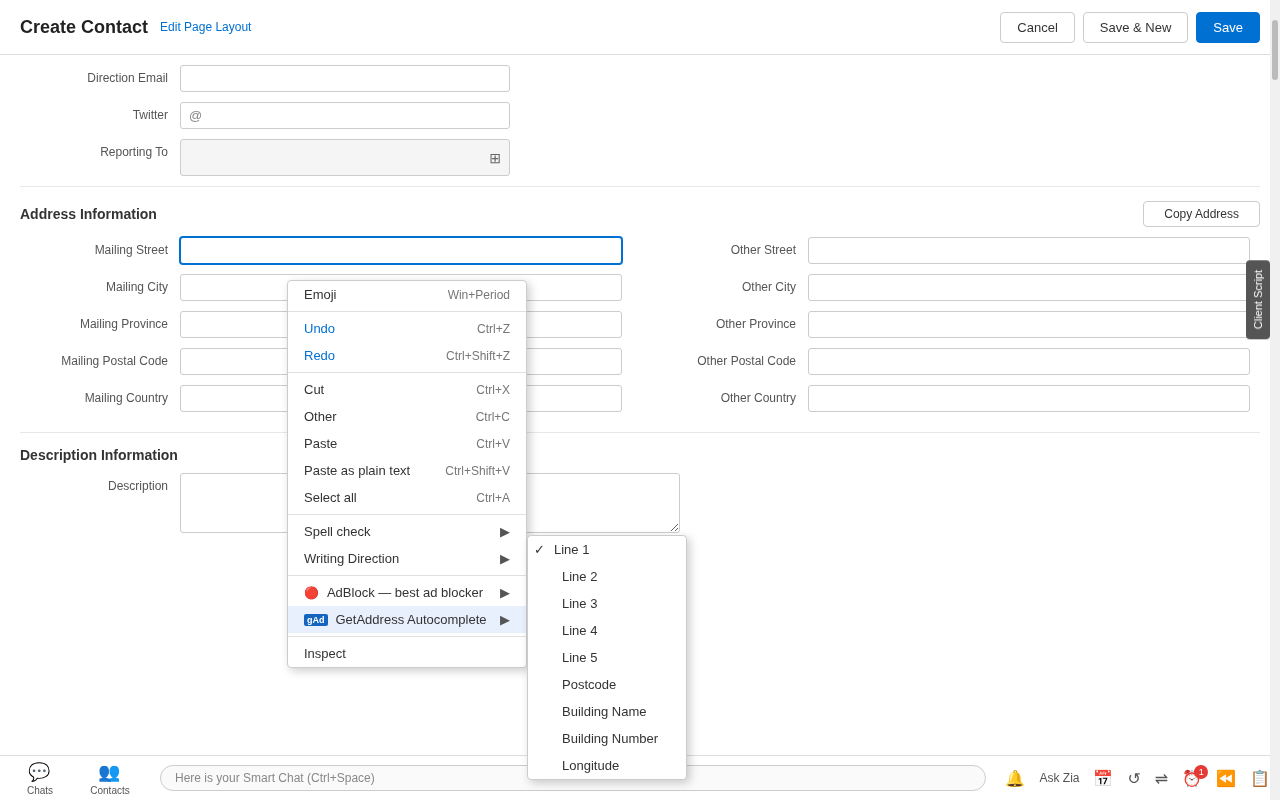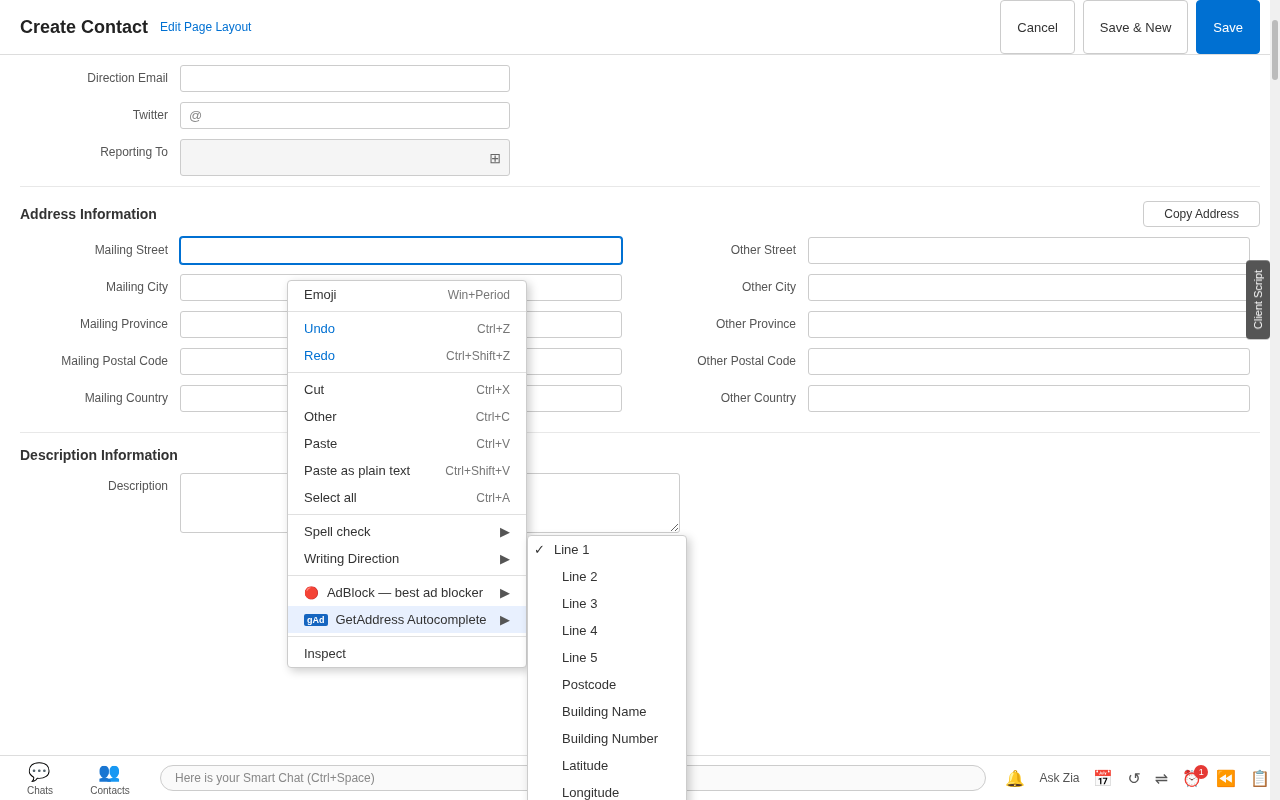--- a/index.html
+++ b/index.html
@@ -4,20 +4,21 @@
   <style>
     * { box-sizing: border-box; margin: 0; padding: 0; }
     body { font-family: -apple-system, BlinkMacSystemFont, 'Segoe UI', Arial, sans-serif; font-size: 13px; background: #f3f3f3; color: #333; height: 800px; overflow: hidden; }
 
     .top-bar {
       background: #fff;
       border-bottom: 1px solid #ddd;
       padding: 0 20px;
       height: 55px;
       display: flex;
+      align-items: center;
       justify-content: space-between;
       position: relative;
       z-index: 10;
     }
 
     .top-bar-left { display: flex; align-items: center; gap: 12px; }
     .page-title { font-size: 18px; font-weight: 600; color: #222; }
     .edit-page-layout { font-size: 12px; color: #0070d2; text-decoration: none; }
     .top-bar-right { display: flex; gap: 8px; }
 
@@ -557,24 +558,20 @@
   <div class="submenu-item">
     <span class="check"> </span>
     <span>Building Name</span>
   </div>
   <div class="submenu-item">
     <span class="check"> </span>
     <span>Building Number</span>
   </div>
   <div class="submenu-item">
     <span class="check"> </span>
-    <span>Latitude</span>
-  </div>
-  <div class="submenu-item">
-    <span class="check"> </span>
     <span>Longitude</span>
   </div>
 
 </div>
 
 <div class="client-script-tab">Client Script</div>
 
 <div class="scrollbar-right">
   <div class="scrollbar-thumb"></div>
 </div>

